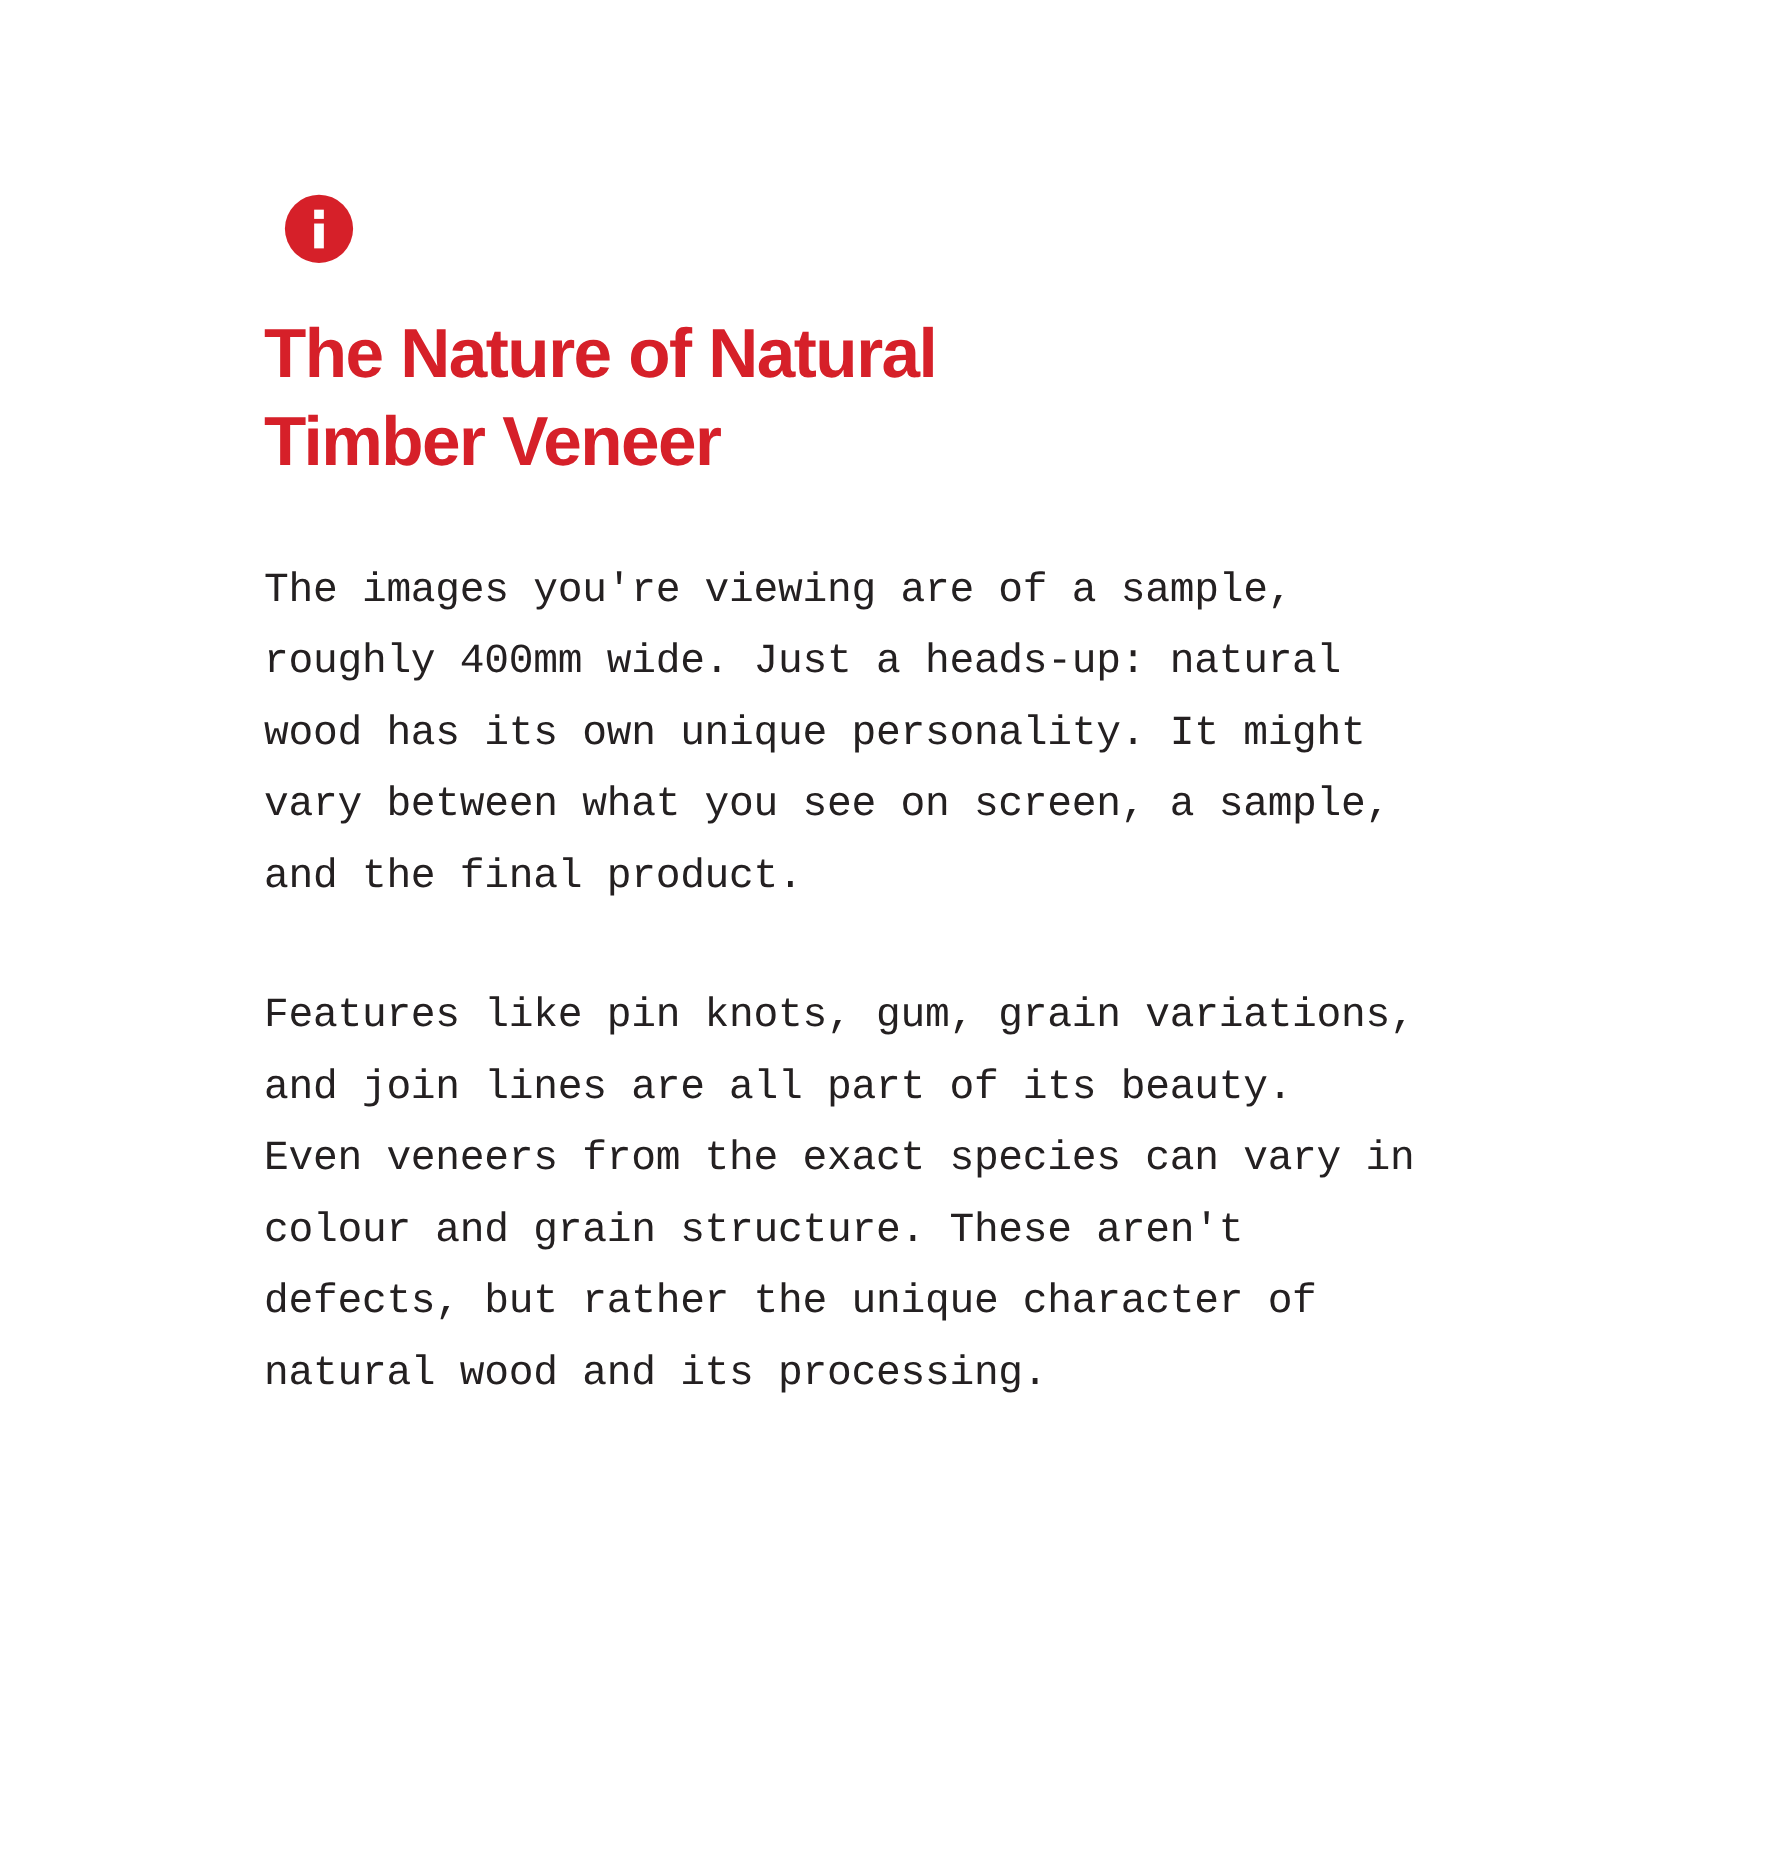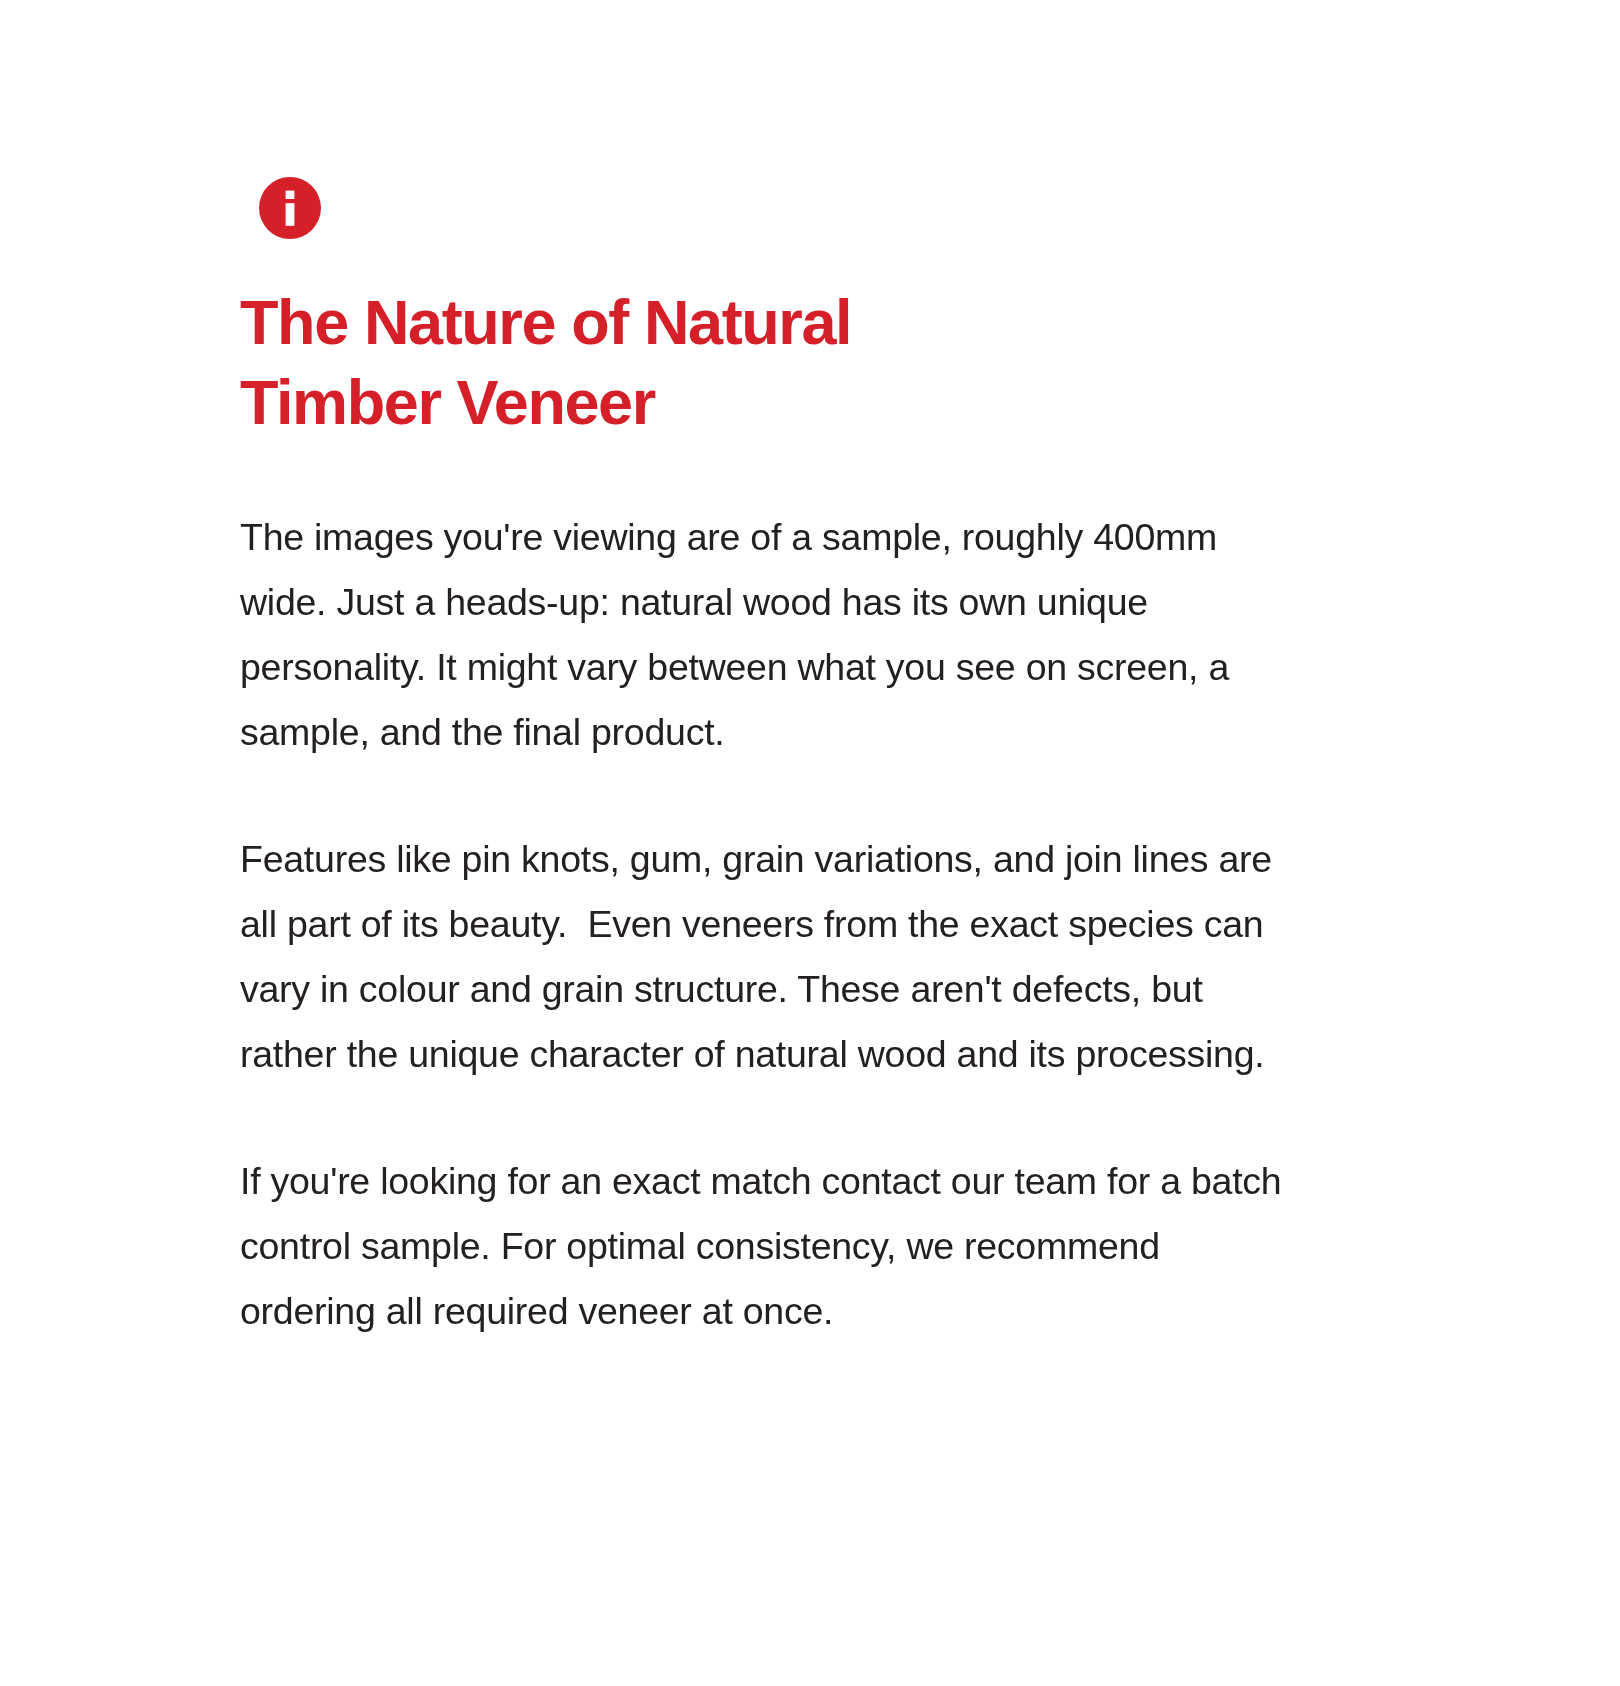--- a/index.html
+++ b/index.html
@@ -63,21 +63,21 @@
   
   .body-copy {
     position: absolute;
     left: 0px;
     top: 505px;
     width: 1062px;
   }
   .para {
     margin: 0 0 62px 0;
     color: #242021;
-    font-family: Liberation Sans, sans-serif;
+    font-family: Liberation Mono, monospace;
     font-weight: 400;
     font-size: 37.5px;
     line-height: 65px;
     letter-spacing: -0.25px;
     white-space: pre-wrap;
   }
   .para:last-child {
     margin-bottom: 0;
   }
 </style>
@@ -94,17 +94,16 @@
         <rect x="28.6" y="28.2" width="8.8" height="22.6" fill="#FFFFFF"></rect>
       </svg>
     </div>
 
     <h1 class="title">The Nature of Natural
 Timber Veneer</h1>
 
     <div class="body-copy">
       <p class="para">The images you're viewing are of a sample, roughly 400mm wide. Just a heads-up: natural wood has its own unique personality. It might vary between what you see on screen, a sample, and the final product.</p>
       <p class="para">Features like pin knots, gum, grain variations, and join lines are all part of its beauty.  Even veneers from the exact species can vary in colour and grain structure. These aren't defects, but rather the unique character of natural wood and its processing.</p>
-      <p class="para">If you're looking for an exact match contact our team for a batch control sample. For optimal consistency, we recommend ordering all required veneer at once.</p>
     </div>
 
   </div>
 </div>
 
 </body></html>

